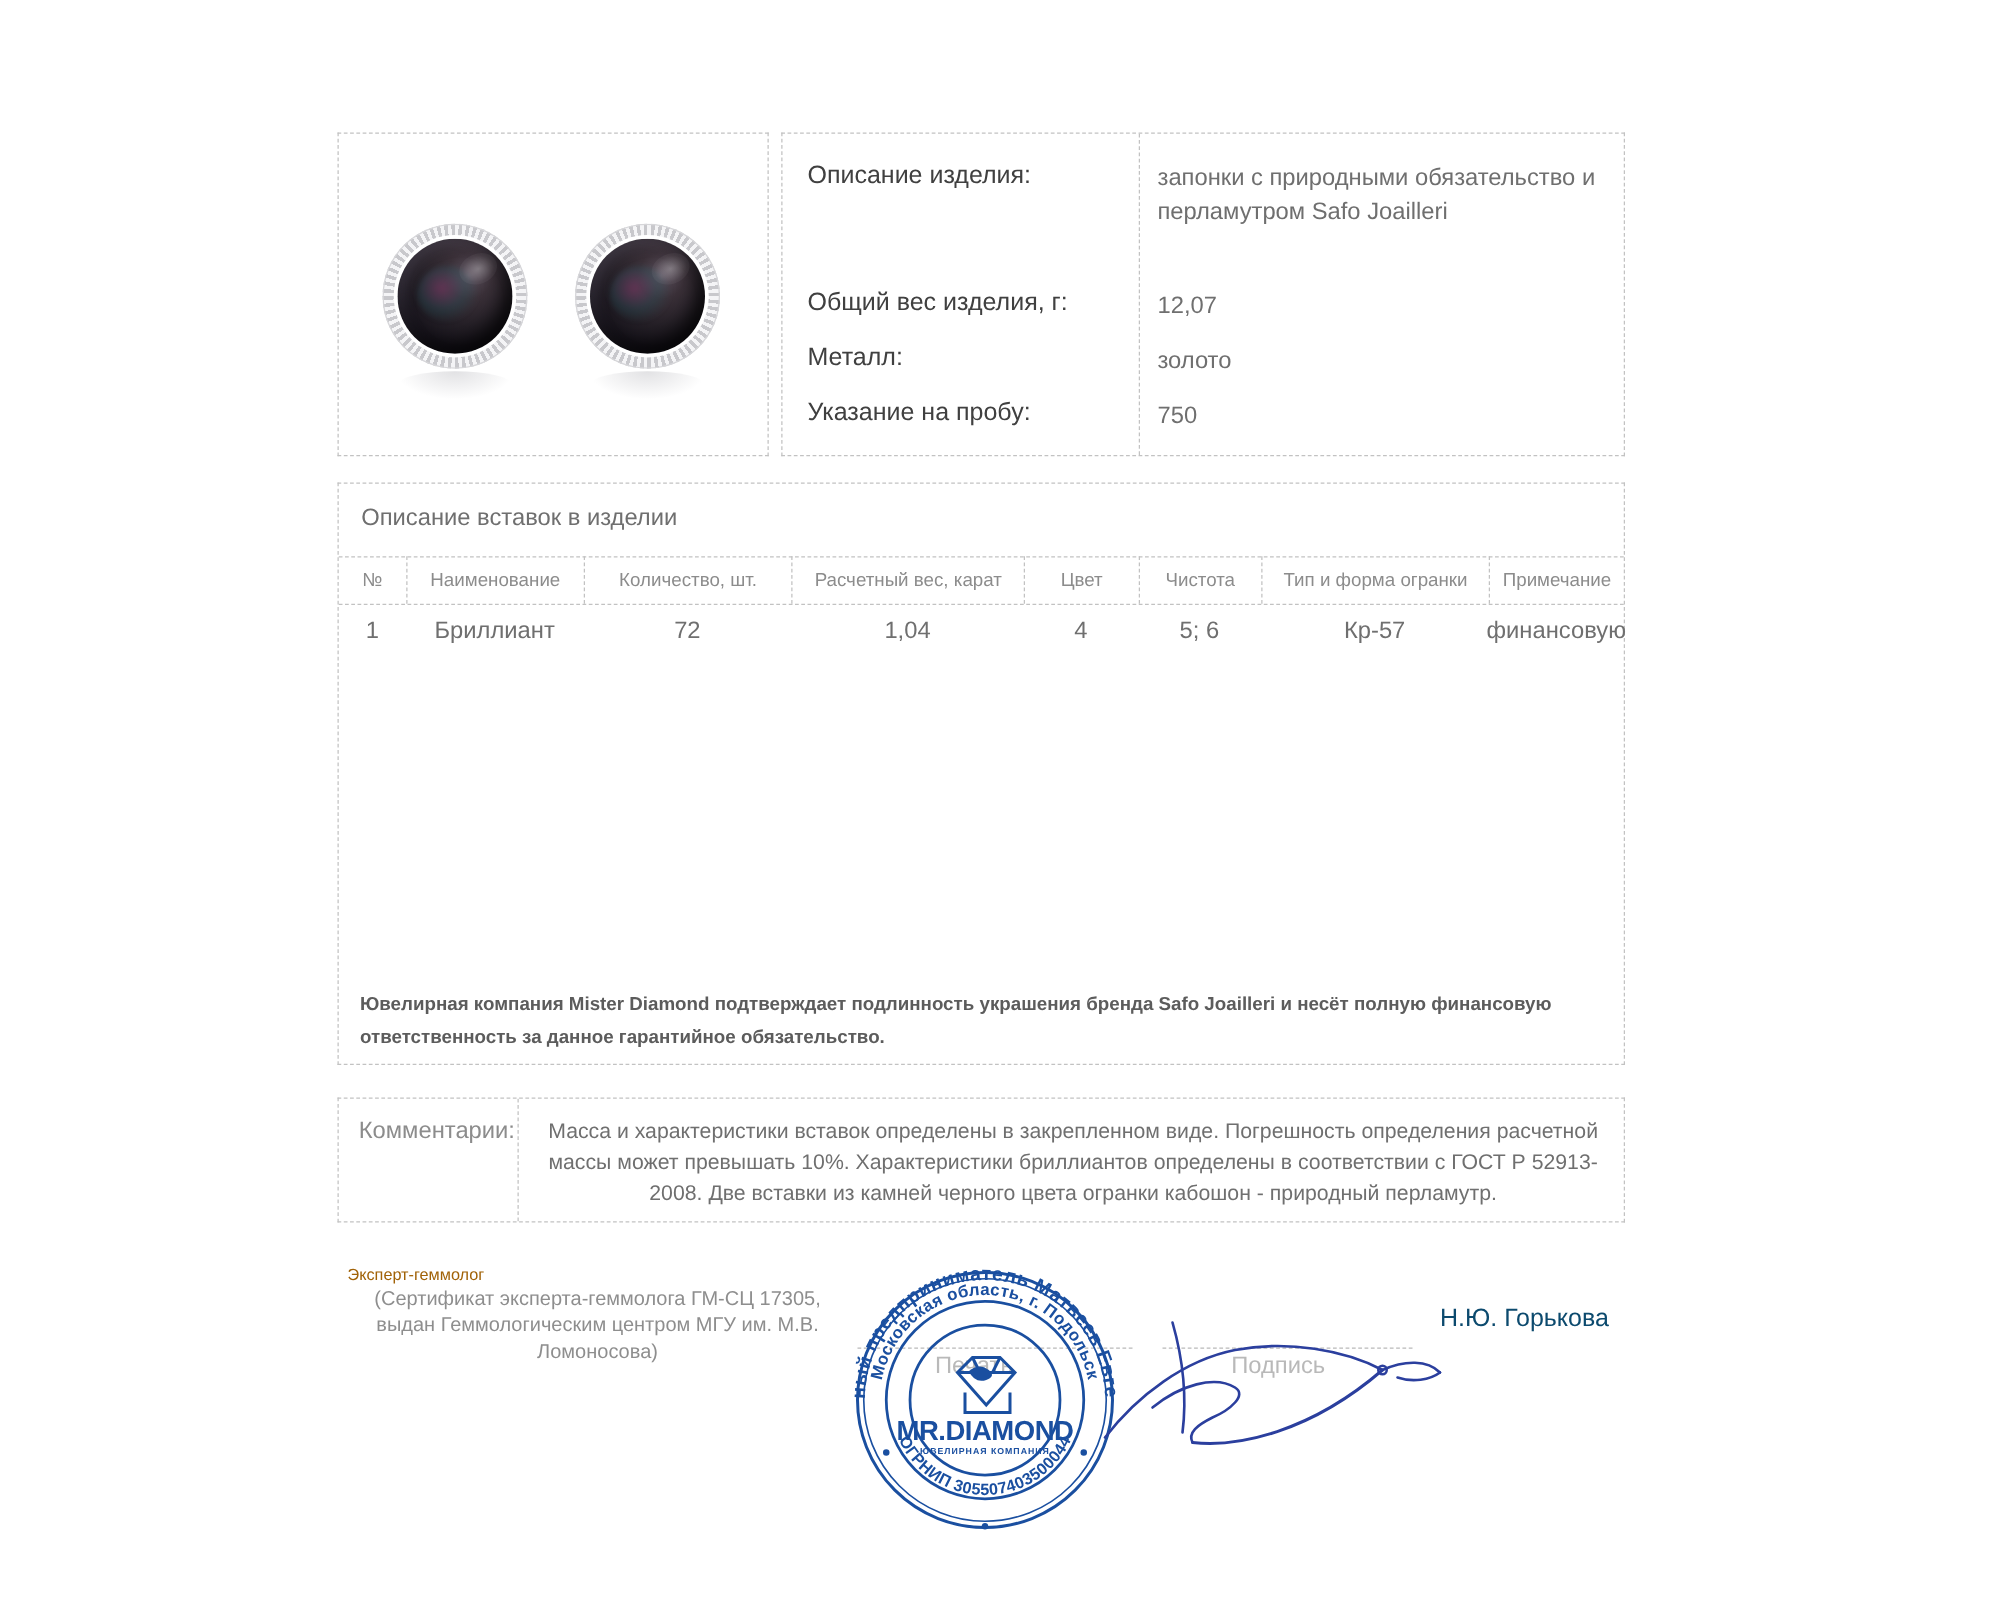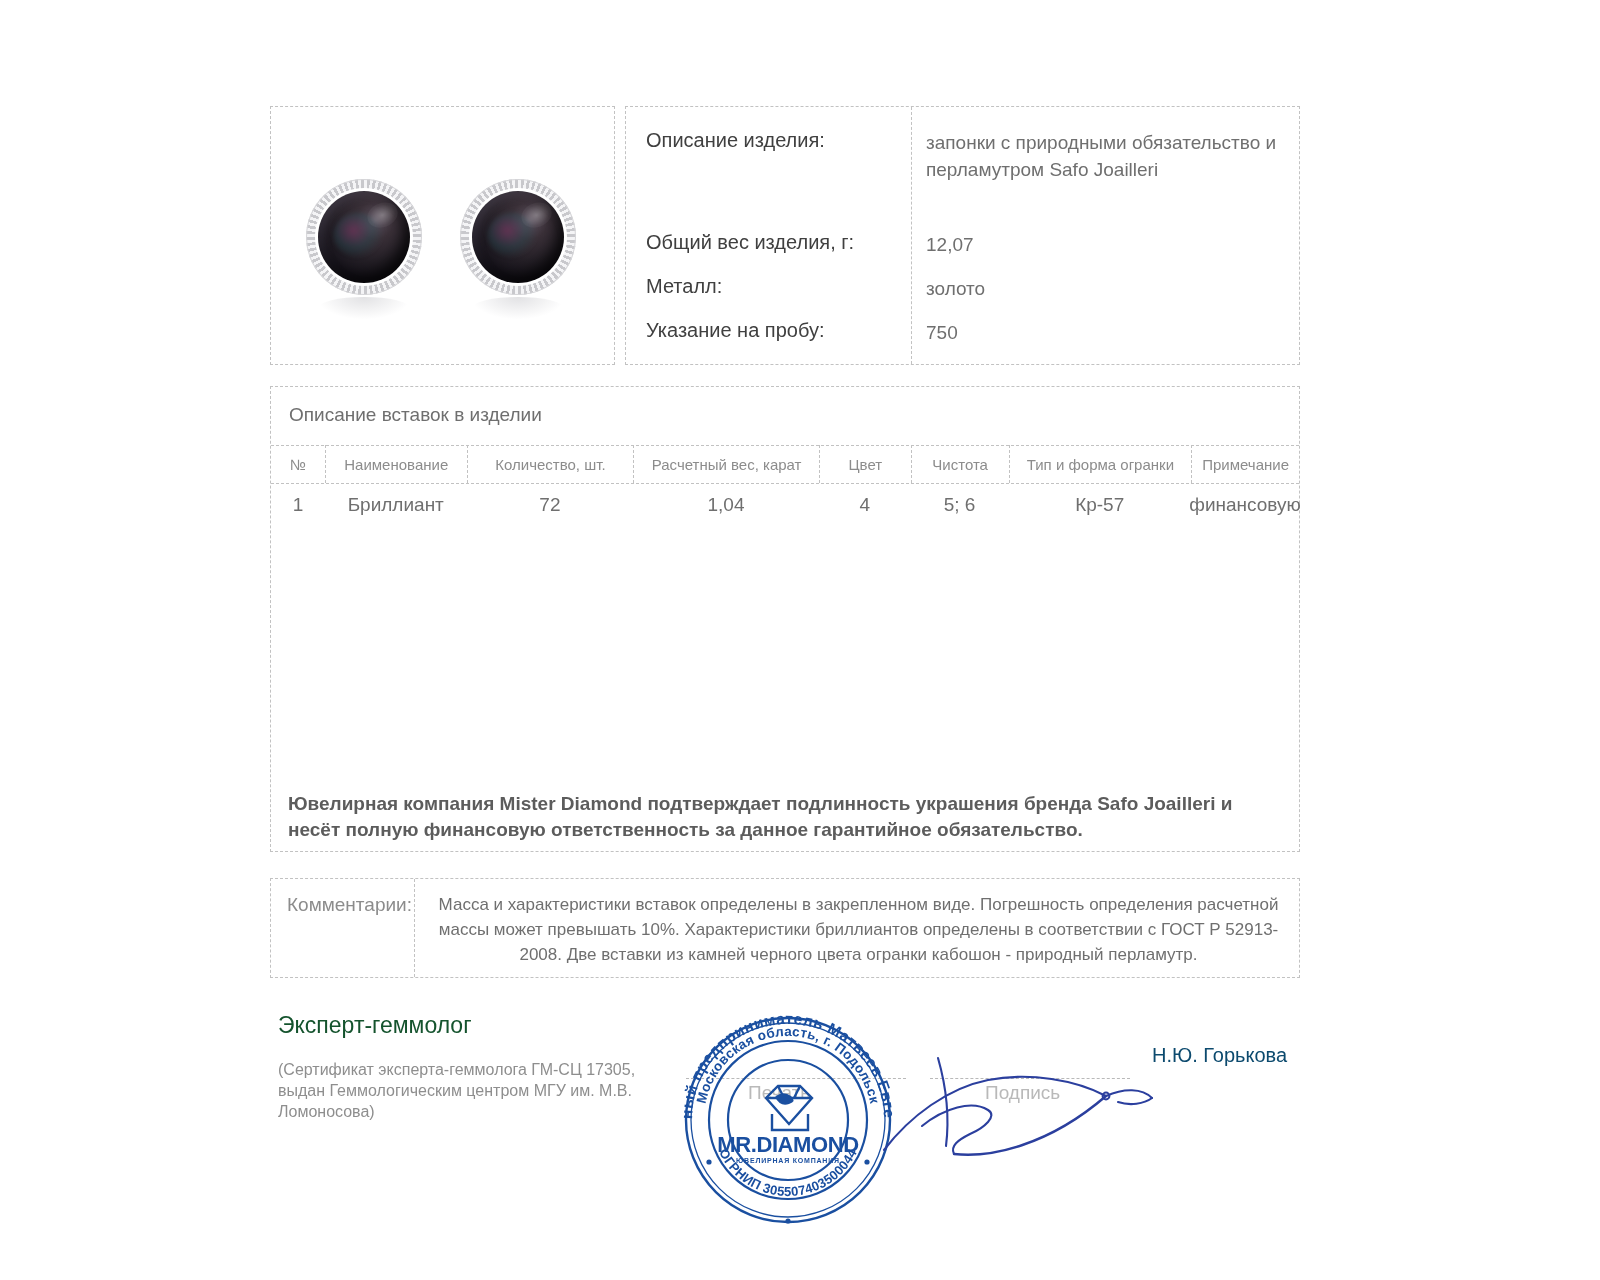--- a/index.html
+++ b/index.html
@@ -251,21 +251,21 @@
   .c4 { width: 92px; }
   .c5 { width: 98px; text-align: center; }
   .c6 { width: 183px; }
   .c7 { width: 108px; flex: 1 1 auto; }
 
   .statement {
     position: absolute;
     left: 17px;
     top: 404px;
     width: 996px;
-    font-size: 19px;
+    font-size: 15px;
     font-weight: bold;
     color: #5c5c5c;
     line-height: 26px;
   }
 
   
   .comments-box {
     position: absolute;
     left: 270px;
     top: 878px;
@@ -298,28 +298,29 @@
   }
 
   
   .expert-block {
     position: absolute;
     left: 278px;
     top: 1012px;
     width: 400px;
   }
   .expert-title {
-    font-size: 23px;
-    color: #14532d;
-    margin-bottom: 20px;
+    font-size: 13px;
+    color: #a16207;
+    margin-bottom: 2px;
   }
   .expert-cert {
     font-size: 16px;
     color: #8e8e8e;
     line-height: 21px;
+    text-align: center;
   }
 
   .sig-line {
     position: absolute;
     height: 0;
     border-top: 1px dashed #b9b9b9;
   }
   .sig-line.seal { left: 686px; top: 1078px; width: 220px; }
   .sig-line.sign { left: 930px; top: 1078px; width: 200px; }
   .sig-cap {

